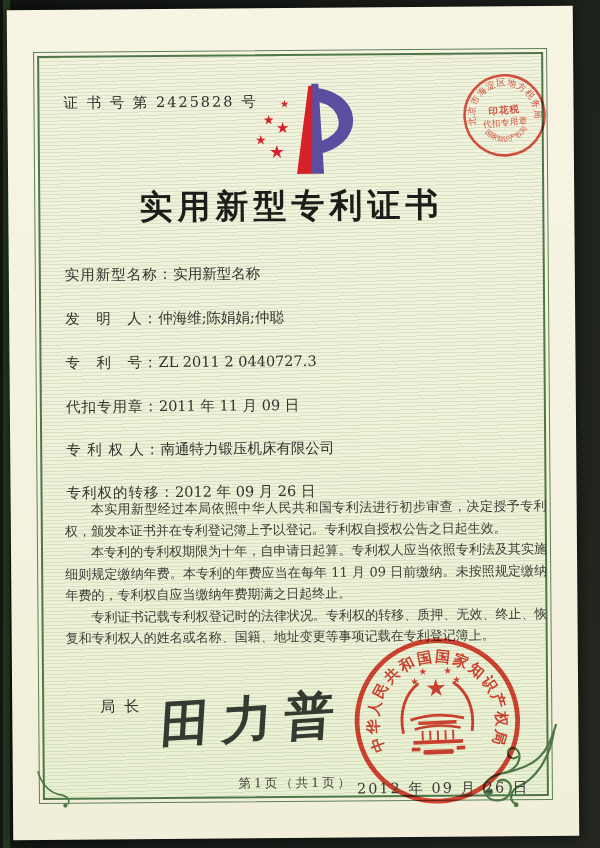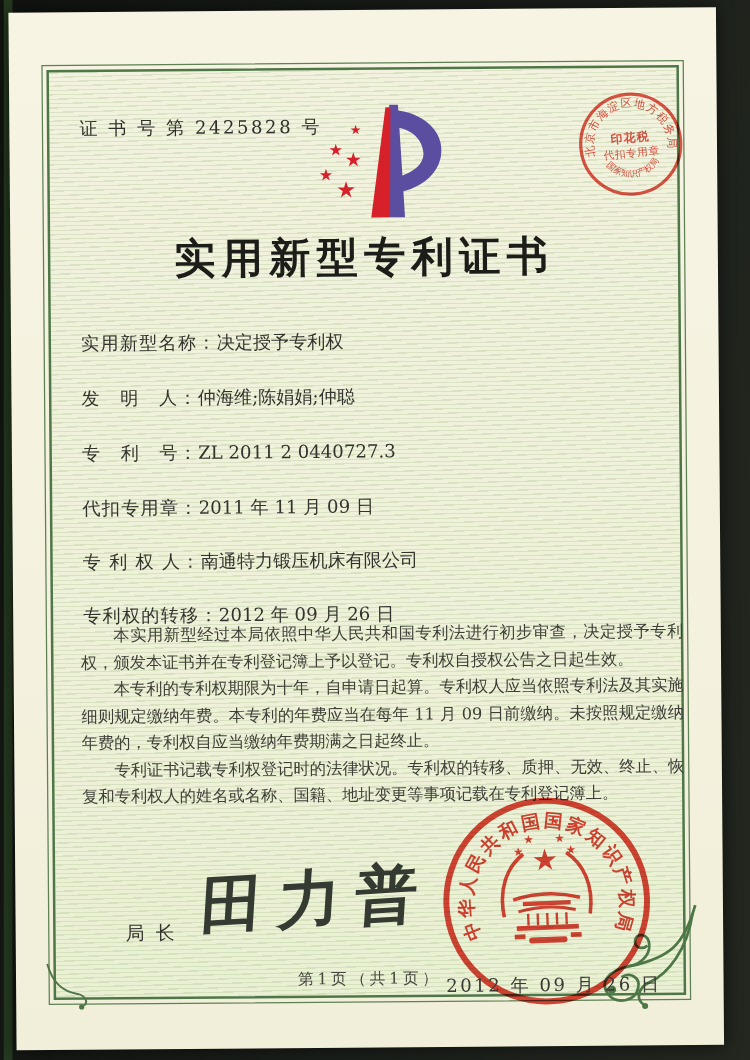--- a/index.html
+++ b/index.html
@@ -20,21 +20,21 @@
             linear-gradient(180deg,#f2f2de 0%,#eef1d8 70%,#eaf0d4 100%);}
   .certno{position:absolute;left:24px;top:36px;font-size:14.5px;letter-spacing:2px;color:#2f2f2c;}
   .logo{position:absolute;left:199px;top:24px;width:152px;height:98px;}
   .title{position:absolute;left:0;right:0;top:128px;text-align:center;
          font-size:33px;font-weight:bold;letter-spacing:5px;color:#1c1c19;}
   .field{position:absolute;left:24px;font-size:14.5px;color:#33332e;white-space:nowrap;}
   .field .lab{letter-spacing:1px;text-align:right;}
   .paras{position:absolute;left:22px;top:441px;width:482px;
          font-size:13px;line-height:21.5px;color:#3d3e36;text-align:justify;}
   .paras p{margin:0;text-indent:2em;}
-  .director{position:absolute;left:56px;top:680px;font-size:15px;letter-spacing:9px;color:#33332e;}
+  .director{position:absolute;left:56px;top:640px;font-size:15px;letter-spacing:9px;color:#33332e;}
   .signature{position:absolute;left:116px;top:630px;font-size:50px;font-weight:600;
              letter-spacing:12px;color:#262c25;opacity:.92;
              transform:rotate(-3deg) skewX(-7deg);}
   .taxseal{position:absolute;left:420px;top:16px;width:90px;height:90px;
            mix-blend-mode:multiply;opacity:.92;transform:rotate(-5deg);}
   .bigseal{position:absolute;left:307px;top:580px;width:172px;height:172px;
            mix-blend-mode:multiply;opacity:.94;transform:rotate(-2deg);z-index:2;}
   .sealdate{position:absolute;left:312px;top:724px;font-size:14.5px;letter-spacing:2px;
             color:#3a3a34;z-index:3;}
   .footer{position:absolute;left:0;right:0;top:719px;text-align:center;
@@ -75,21 +75,21 @@
           <g>
             <path d="M76,8 C100,10 118,26 114,46 C110,64 92,72 80,74 L79,62 C94,58 101,50 100,42 C99,30 88,22 75,22 Z" fill="#5b4ea0"></path>
             <path d="M73,4 L80,4 L85,94 L73,94 Z" fill="#5b4ea0"></path>
             <path d="M70,6 L74,6 L73,94 L58,94 Z" fill="#d6202a"></path>
           </g>
         </svg>
 
         <div class="title">实用新型专利证书</div>
 
         <div class="field" style="top:208px">
-          <span class="lab">实用新型名称：</span><span>决定授予专利权</span>
+          <span class="lab">实用新型名称：</span><span>实用新型名称</span>
         </div>
         <div class="field" style="top:252px">
           <span class="lab">发　明　人：</span><span>仲海维;陈娟娟;仲聪</span>
         </div>
         <div class="field" style="top:296px">
           <span class="lab">专　利　号：</span><span>ZL 2011 2 0440727.3</span>
         </div>
         <div class="field" style="top:340px">
           <span class="lab">代扣专用章：</span><span>2011 年 11 月 09 日</span>
         </div>

